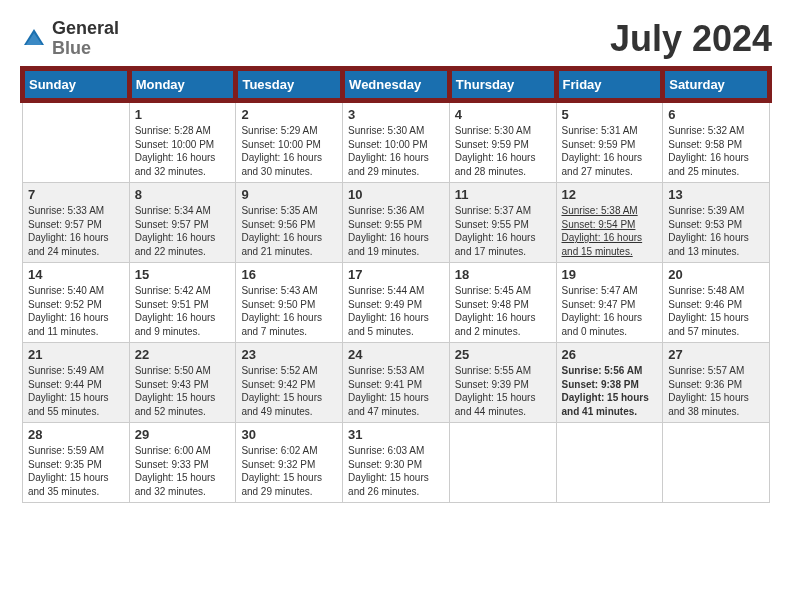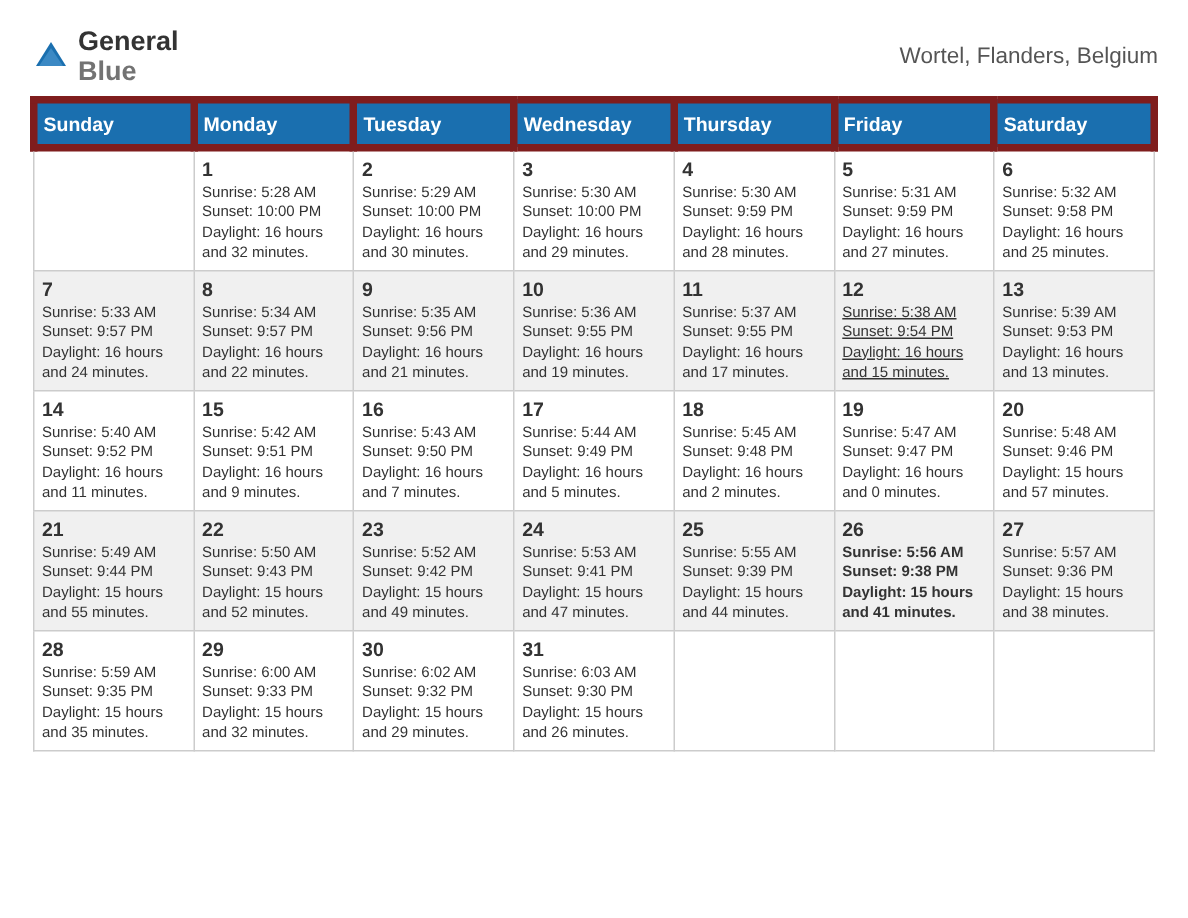--- a/index.html
+++ b/index.html
@@ -106,21 +106,21 @@
       <svg class="logo-icon" viewBox="0 0 28 28">
         <polygon points="14,4 24,20 4,20" fill="#1a6faf"></polygon>
         <polygon points="14,8 22,20 6,20" fill="#5ba3d9" opacity="0.5"></polygon>
       </svg>
       <div class="logo-text">
         <span class="logo-general">General</span>
         <span class="logo-blue">Blue</span>
       </div>
     </div>
     <div class="title-section">
-      <div class="location">Wortel, Flanders, Belgium</div>
+      <div class="month-year">July 2024</div>
     </div>
   </div>
 
   <table class="calendar" id="calendar-table">
     <thead id="calendar-head">
         <tr>
           <th>Sunday</th>
           <th>Monday</th>
           <th>Tuesday</th>
           <th>Wednesday</th>

